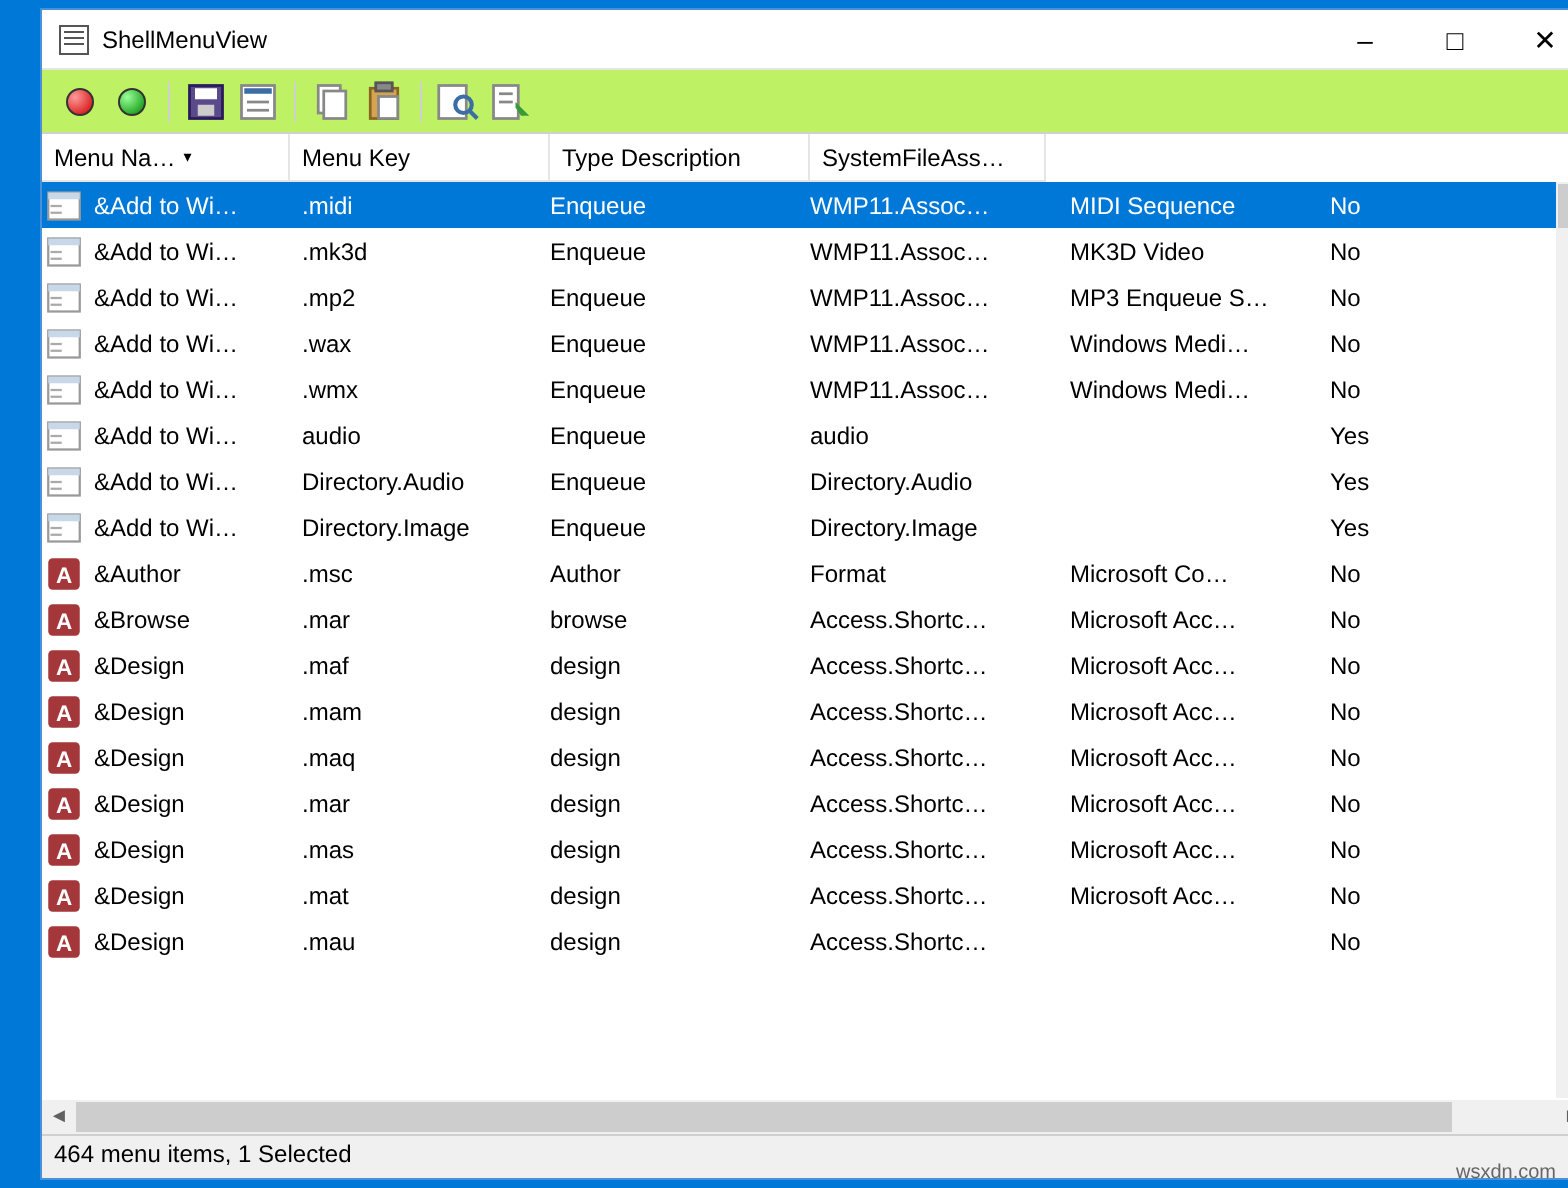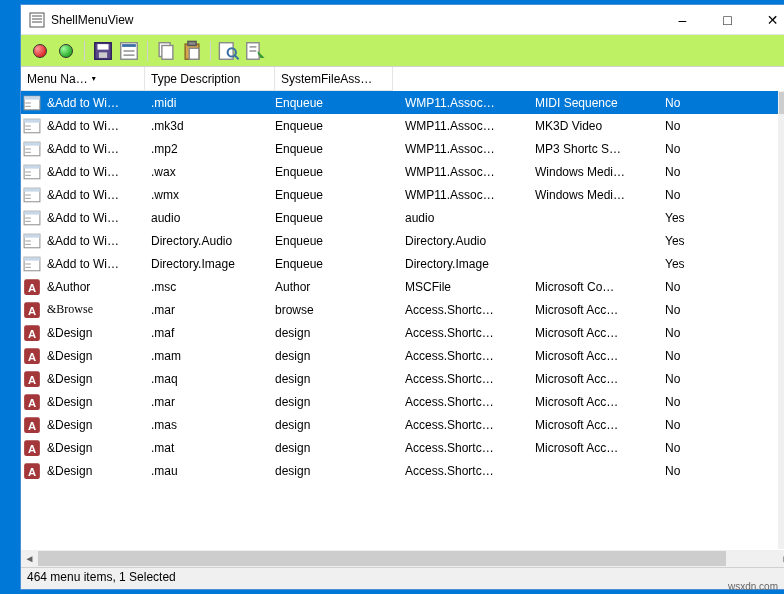--- a/index.html
+++ b/index.html
@@ -105,20 +105,21 @@
           <line x1="4" y1="5" x2="9" y2="5" stroke="#888"></line>
           <line x1="4" y1="8" x2="9" y2="8" stroke="#888"></line>
           <path d="M10 8 L15 13 L12 13 L10 10Z" fill="#3a9a3a"></path>
         </svg>
       </div>
   </div>
 
   <div class="content">
     <div class="hdr" id="hdr">
         <div class="col c0">Menu Na…<span class="sortind">▾</span></div>
+        <div class="col c2">Menu Key</div>
         <div class="col c4">Type Description</div>
         <div class="col c5">SystemFileAss…</div>
       </div>
     <div class="rows" id="rows">
         <div class="row sel">
           <div class="ico">
             <svg viewBox="0 0 16 16">
               <rect x="1" y="2" width="14" height="12" fill="#fff" stroke="#999"></rect>
               <rect x="1" y="2" width="14" height="3" fill="#c8d8e8"></rect>
               <line x1="2" y1="8" x2="7" y2="8" stroke="#aaa"></line>
@@ -154,21 +155,21 @@
               <rect x="1" y="2" width="14" height="12" fill="#fff" stroke="#999"></rect>
               <rect x="1" y="2" width="14" height="3" fill="#c8d8e8"></rect>
               <line x1="2" y1="8" x2="7" y2="8" stroke="#aaa"></line>
               <line x1="2" y1="11" x2="7" y2="11" stroke="#aaa"></line>
             </svg>
           </div>
           <div class="cell c0" style="width: 104px;">&amp;Add to Wi…</div>
           <div class="cell c1">.mp2</div>
           <div class="cell c2">Enqueue</div>
           <div class="cell c3">WMP11.Assoc…</div>
-          <div class="cell c4">MP3 Shortc S…</div>
+          <div class="cell c4">MP3 Enqueue S…</div>
           <div class="cell c5">No</div>
         </div>
         <div class="row">
           <div class="ico">
             <svg viewBox="0 0 16 16">
               <rect x="1" y="2" width="14" height="12" fill="#fff" stroke="#999"></rect>
               <rect x="1" y="2" width="14" height="3" fill="#c8d8e8"></rect>
               <line x1="2" y1="8" x2="7" y2="8" stroke="#aaa"></line>
               <line x1="2" y1="11" x2="7" y2="11" stroke="#aaa"></line>
             </svg>
@@ -247,32 +248,32 @@
         <div class="row">
           <div class="ico">
             <svg viewBox="0 0 16 16">
               <rect x="1" y="1" width="14" height="14" rx="2" fill="#a4373a"></rect>
               <text x="8" y="12" text-anchor="middle" fill="#fff" font-size="10" font-weight="bold" font-family="Arial">A</text>
             </svg>
           </div>
           <div class="cell c0" style="width: 104px;">&amp;Author</div>
           <div class="cell c1">.msc</div>
           <div class="cell c2">Author</div>
-          <div class="cell c3">MSCFile</div>
+          <div class="cell c3">Format</div>
           <div class="cell c4">Microsoft Co…</div>
           <div class="cell c5">No</div>
         </div>
         <div class="row">
           <div class="ico">
             <svg viewBox="0 0 16 16">
               <rect x="1" y="1" width="14" height="14" rx="2" fill="#a4373a"></rect>
               <text x="8" y="12" text-anchor="middle" fill="#fff" font-size="10" font-weight="bold" font-family="Arial">A</text>
             </svg>
           </div>
-          <div class="cell c0" style="width: 104px; font-family: Liberation Serif, serif;">&amp;Browse</div>
+          <div class="cell c0" style="width: 104px;">&amp;Browse</div>
           <div class="cell c1">.mar</div>
           <div class="cell c2">browse</div>
           <div class="cell c3">Access.Shortc…</div>
           <div class="cell c4">Microsoft Acc…</div>
           <div class="cell c5">No</div>
         </div>
         <div class="row">
           <div class="ico">
             <svg viewBox="0 0 16 16">
               <rect x="1" y="1" width="14" height="14" rx="2" fill="#a4373a"></rect>

